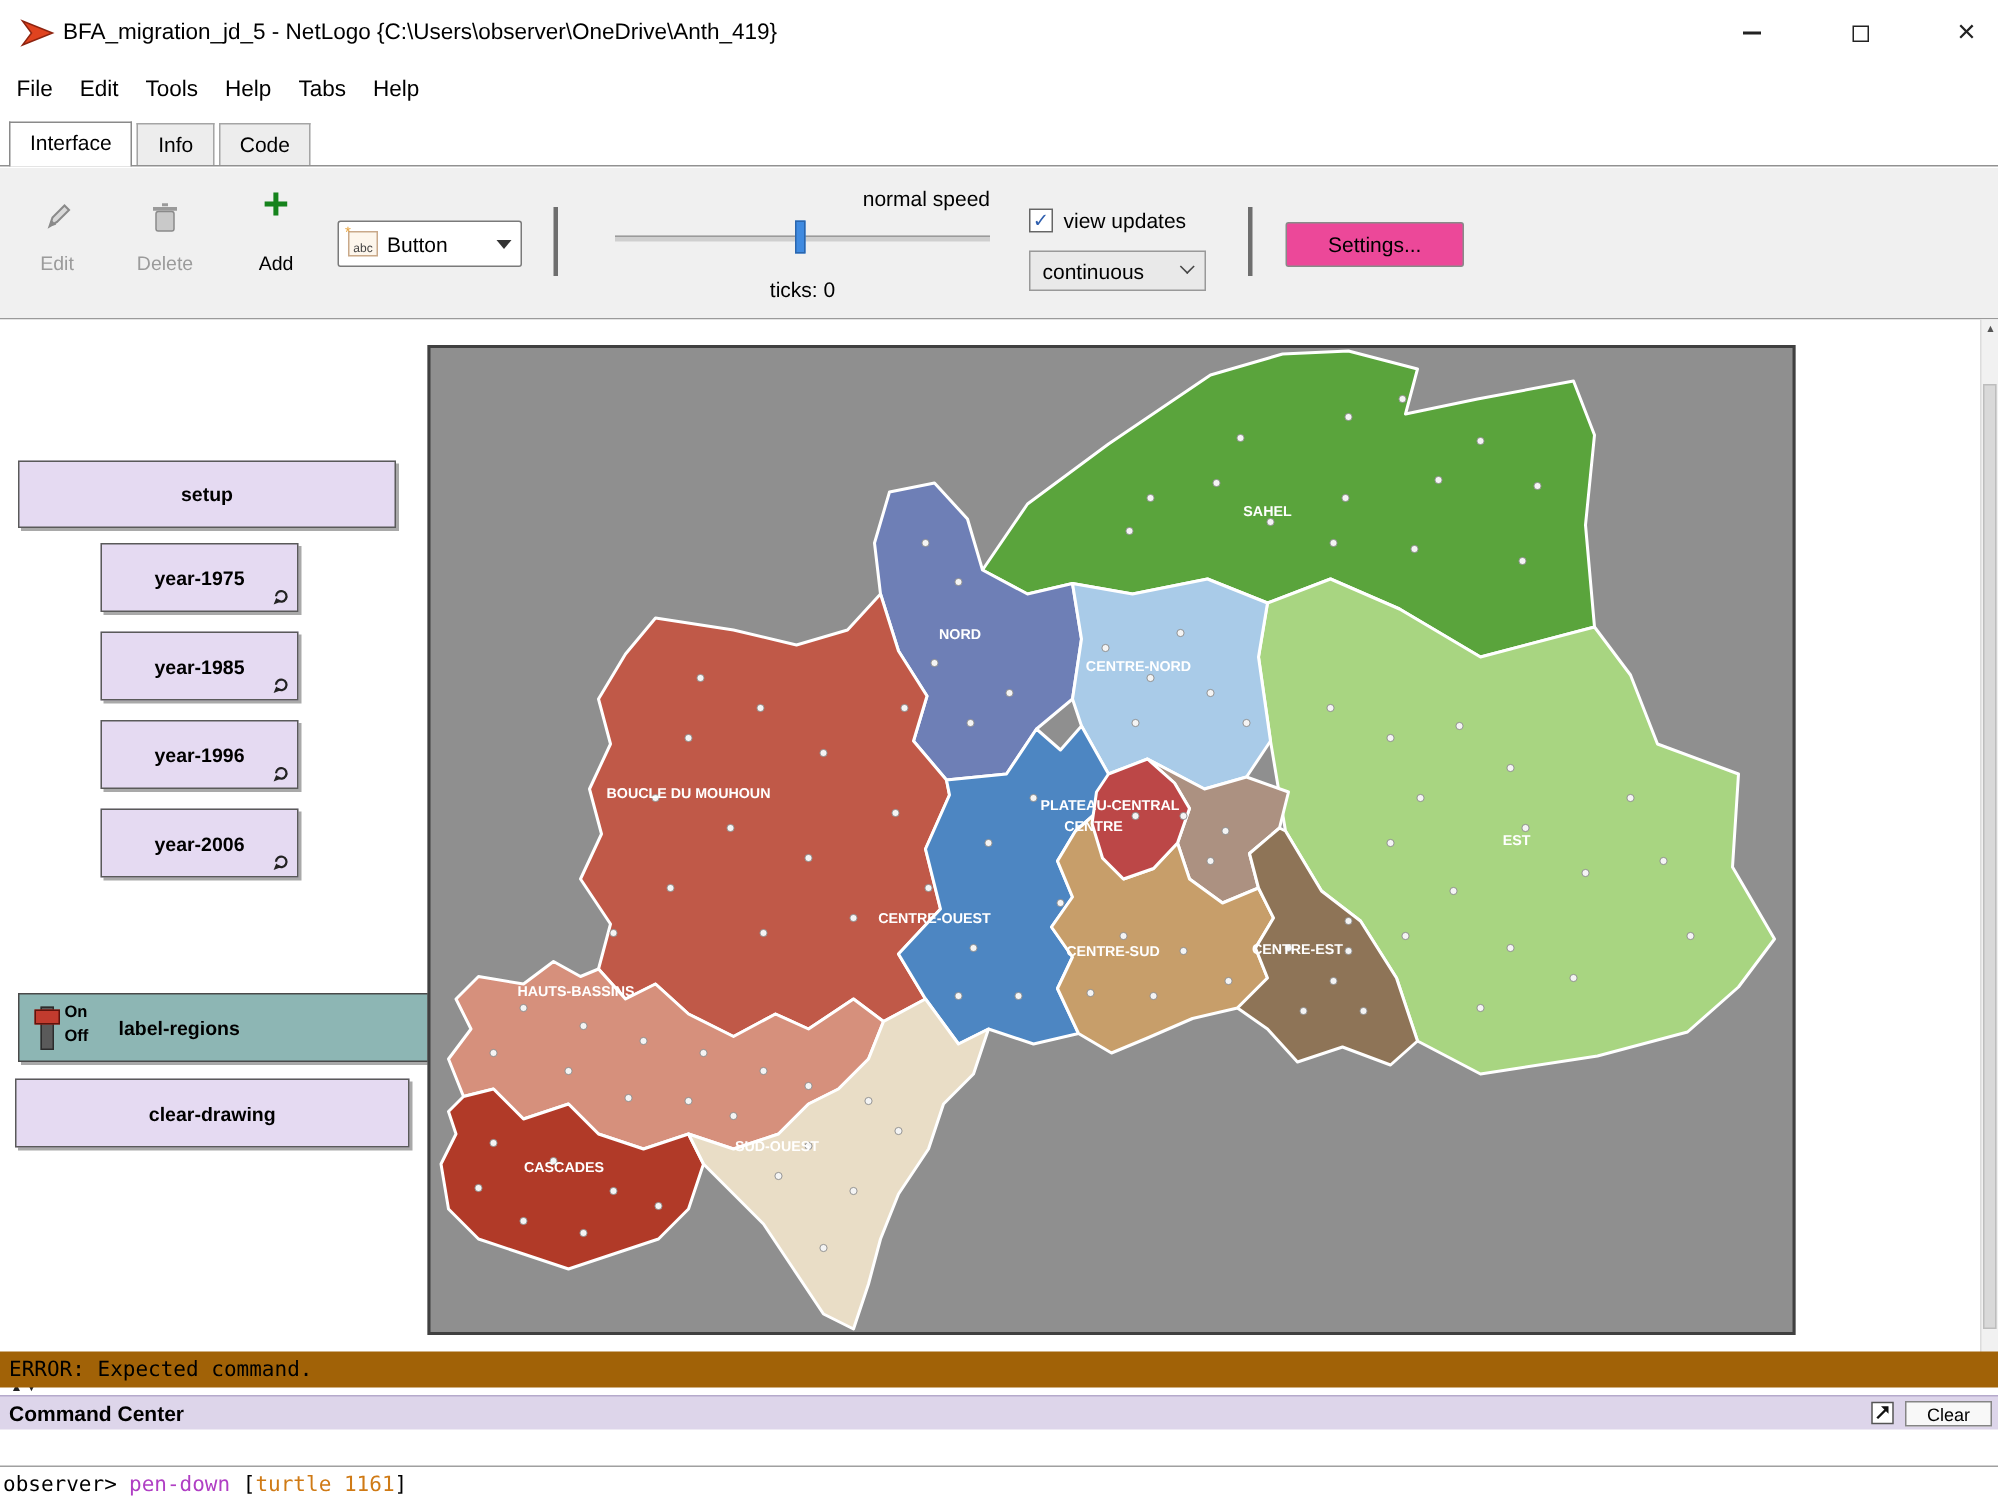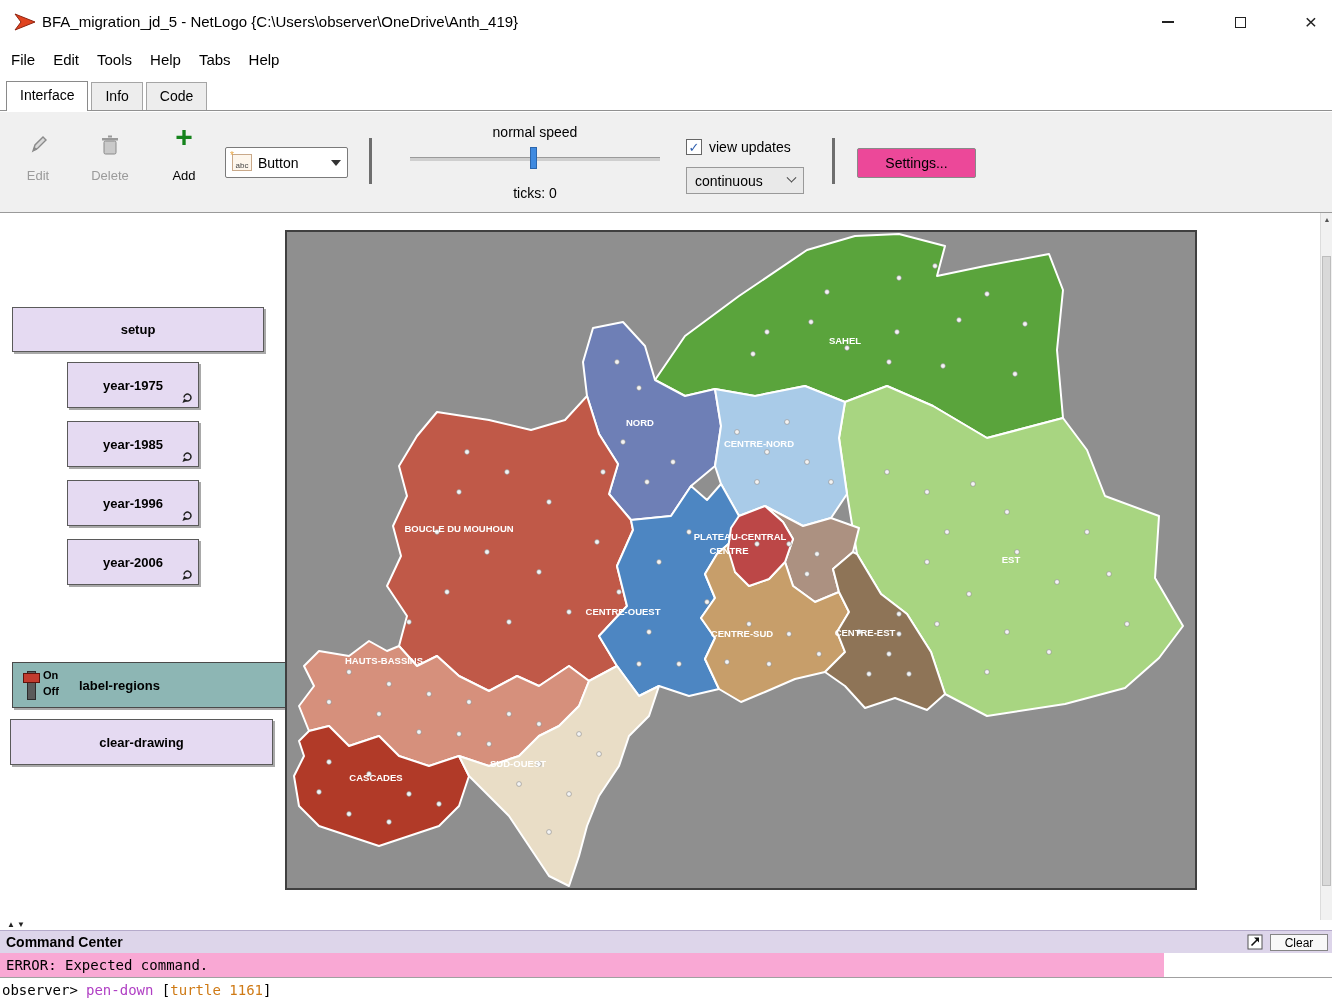--- a/index.html
+++ b/index.html
@@ -35,21 +35,21 @@
              border-bottom:1px solid #9a9a9a; }
   .tool-label { position:absolute; font-size:13px; text-align:center; }
   .disabled-text { color:#9b9b9b; }
   .tool-sep { position:absolute; width:3px; height:46px; background:#6e6e6e; }
   .chooser { position:absolute; left:225px; top:35px; width:123px; height:31px; background:#fff;
              border:1px solid #7a7a7a; border-radius:2px; display:flex; align-items:center; padding:0 6px; font-size:14px; }
   .abc-icon { position:relative; width:20px; height:17px; border:1px solid #c9a98a; background:#fdf6ec;
               font-size:8px; color:#444; display:flex; align-items:flex-end; justify-content:center; margin-right:6px; }
   .abc-star { position:absolute; left:-3px; top:-5px; color:#e8a33d; font-size:10px; }
   .chooser-arrow { margin-left:auto; width:0; height:0; border-left:5px solid transparent; border-right:5px solid transparent; border-top:6px solid #333; }
-  .speed-label { position:absolute; left:410px; top:12px; width:250px; text-align:center; font-size:14px; }
+  .speed-label { position:absolute; left:410px; top:12px; width:250px; text-align:right; font-size:14px; }
   .slider-track { position:absolute; left:410px; top:45px; width:250px; height:4px; background:#cfcfcf; border-top:1px solid #9a9a9a; }
   .slider-thumb { position:absolute; left:530px; top:35px; width:7px; height:22px; background:#3f8ae0; border:1px solid #2b66ad; }
   .ticks-label { position:absolute; left:410px; top:73px; width:250px; text-align:center; font-size:14px; }
   .checkbox { position:absolute; left:686px; top:27px; width:16px; height:16px; background:#fff; border:1px solid #666;
               display:flex; align-items:center; justify-content:center; font-size:13px; color:#2f5fae; font-weight:bold; }
   .vu-label { position:absolute; left:709px; top:27px; font-size:14px; }
   .dropdown { position:absolute; left:686px; top:55px; width:118px; height:27px; background:#e9e9e9; border:1px solid #999;
               border-radius:0; display:flex; align-items:center; padding:0 8px; font-size:14px; }
   .chev { margin-left:auto; width:7px; height:7px; border-right:1.6px solid #444; border-bottom:1.6px solid #444;
           transform:rotate(45deg) translate(-2px,-2px); }
@@ -75,21 +75,21 @@
   .vscroll { position:absolute; left:1320px; top:0; width:12px; height:717px; background:#f1f1f1; border-left:1px solid #dcdcdc; }
   .vthumb { position:absolute; left:1px; top:43px; width:9px; height:630px; background:#d9d9d9; border:1px solid #bdbdbd; }
   .scroll-arrow { position:absolute; left:0; width:12px; height:14px; font-size:7px; color:#555; text-align:center; line-height:14px; }
   
   .splitter { position:absolute; left:0; top:920px; width:1332px; height:10px; background:#fff; font-size:8px; color:#222; padding-left:7px; line-height:10px; letter-spacing:2px; }
   .cc-header { position:absolute; left:0; top:930px; width:1332px; height:23px; background:#ddd5ea; border-top:1px solid #b5aacb; }
   .cc-title { position:absolute; left:6px; top:3px; font-size:14px; font-weight:bold; }
   .cc-detach { position:absolute; left:1247px; top:3px; width:16px; height:16px; }
   .cc-clear { position:absolute; left:1270px; top:3px; width:58px; height:17px; background:#f8f8f8; border:1px solid #858585;
               font-size:12px; display:flex; align-items:center; justify-content:center; }
-  .cc-output { position:absolute; left:0; top:953px; width:1164px; height:24px; background:#f9a8d4;
+  .cc-output { position:absolute; left:0; top:901px; width:1332px; height:24px; background:#a16207;
                font-family:"DejaVu Sans Mono","Liberation Mono",monospace; font-size:14px; line-height:24px; padding-left:6px; }
   .cc-promptline { position:absolute; left:0; top:977px; width:1332px; height:25px; background:#fff; border-top:1px solid #a0a0a0;
                    font-family:"DejaVu Sans Mono","Liberation Mono",monospace; font-size:14px; line-height:24px; }
   .cc-prompt { position:absolute; left:2px; top:0; }
   .cc-input { position:absolute; left:86px; top:0; white-space:pre; }
 </style>
 </head>
 <body>
 
 <div id="screen">

